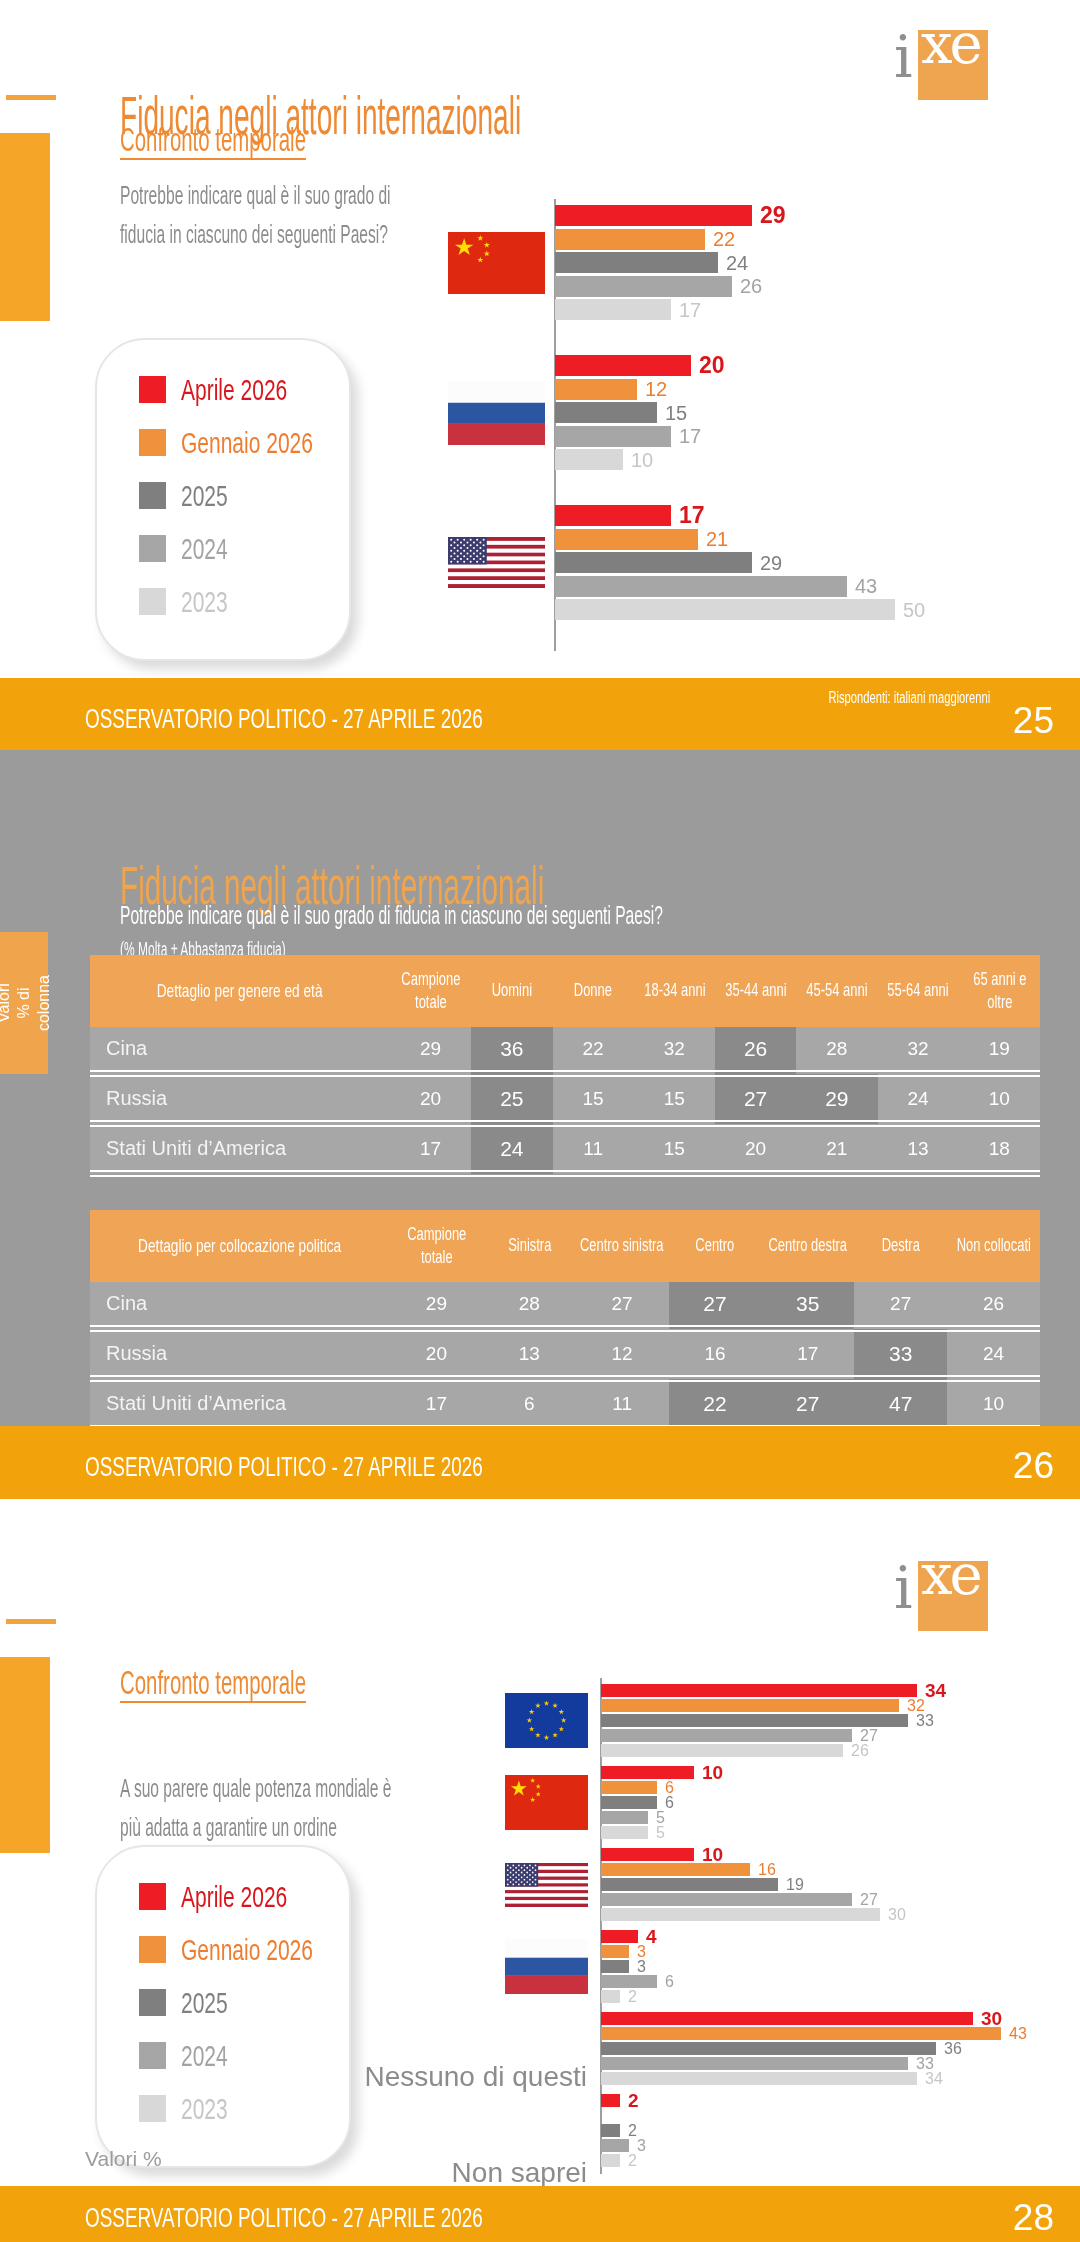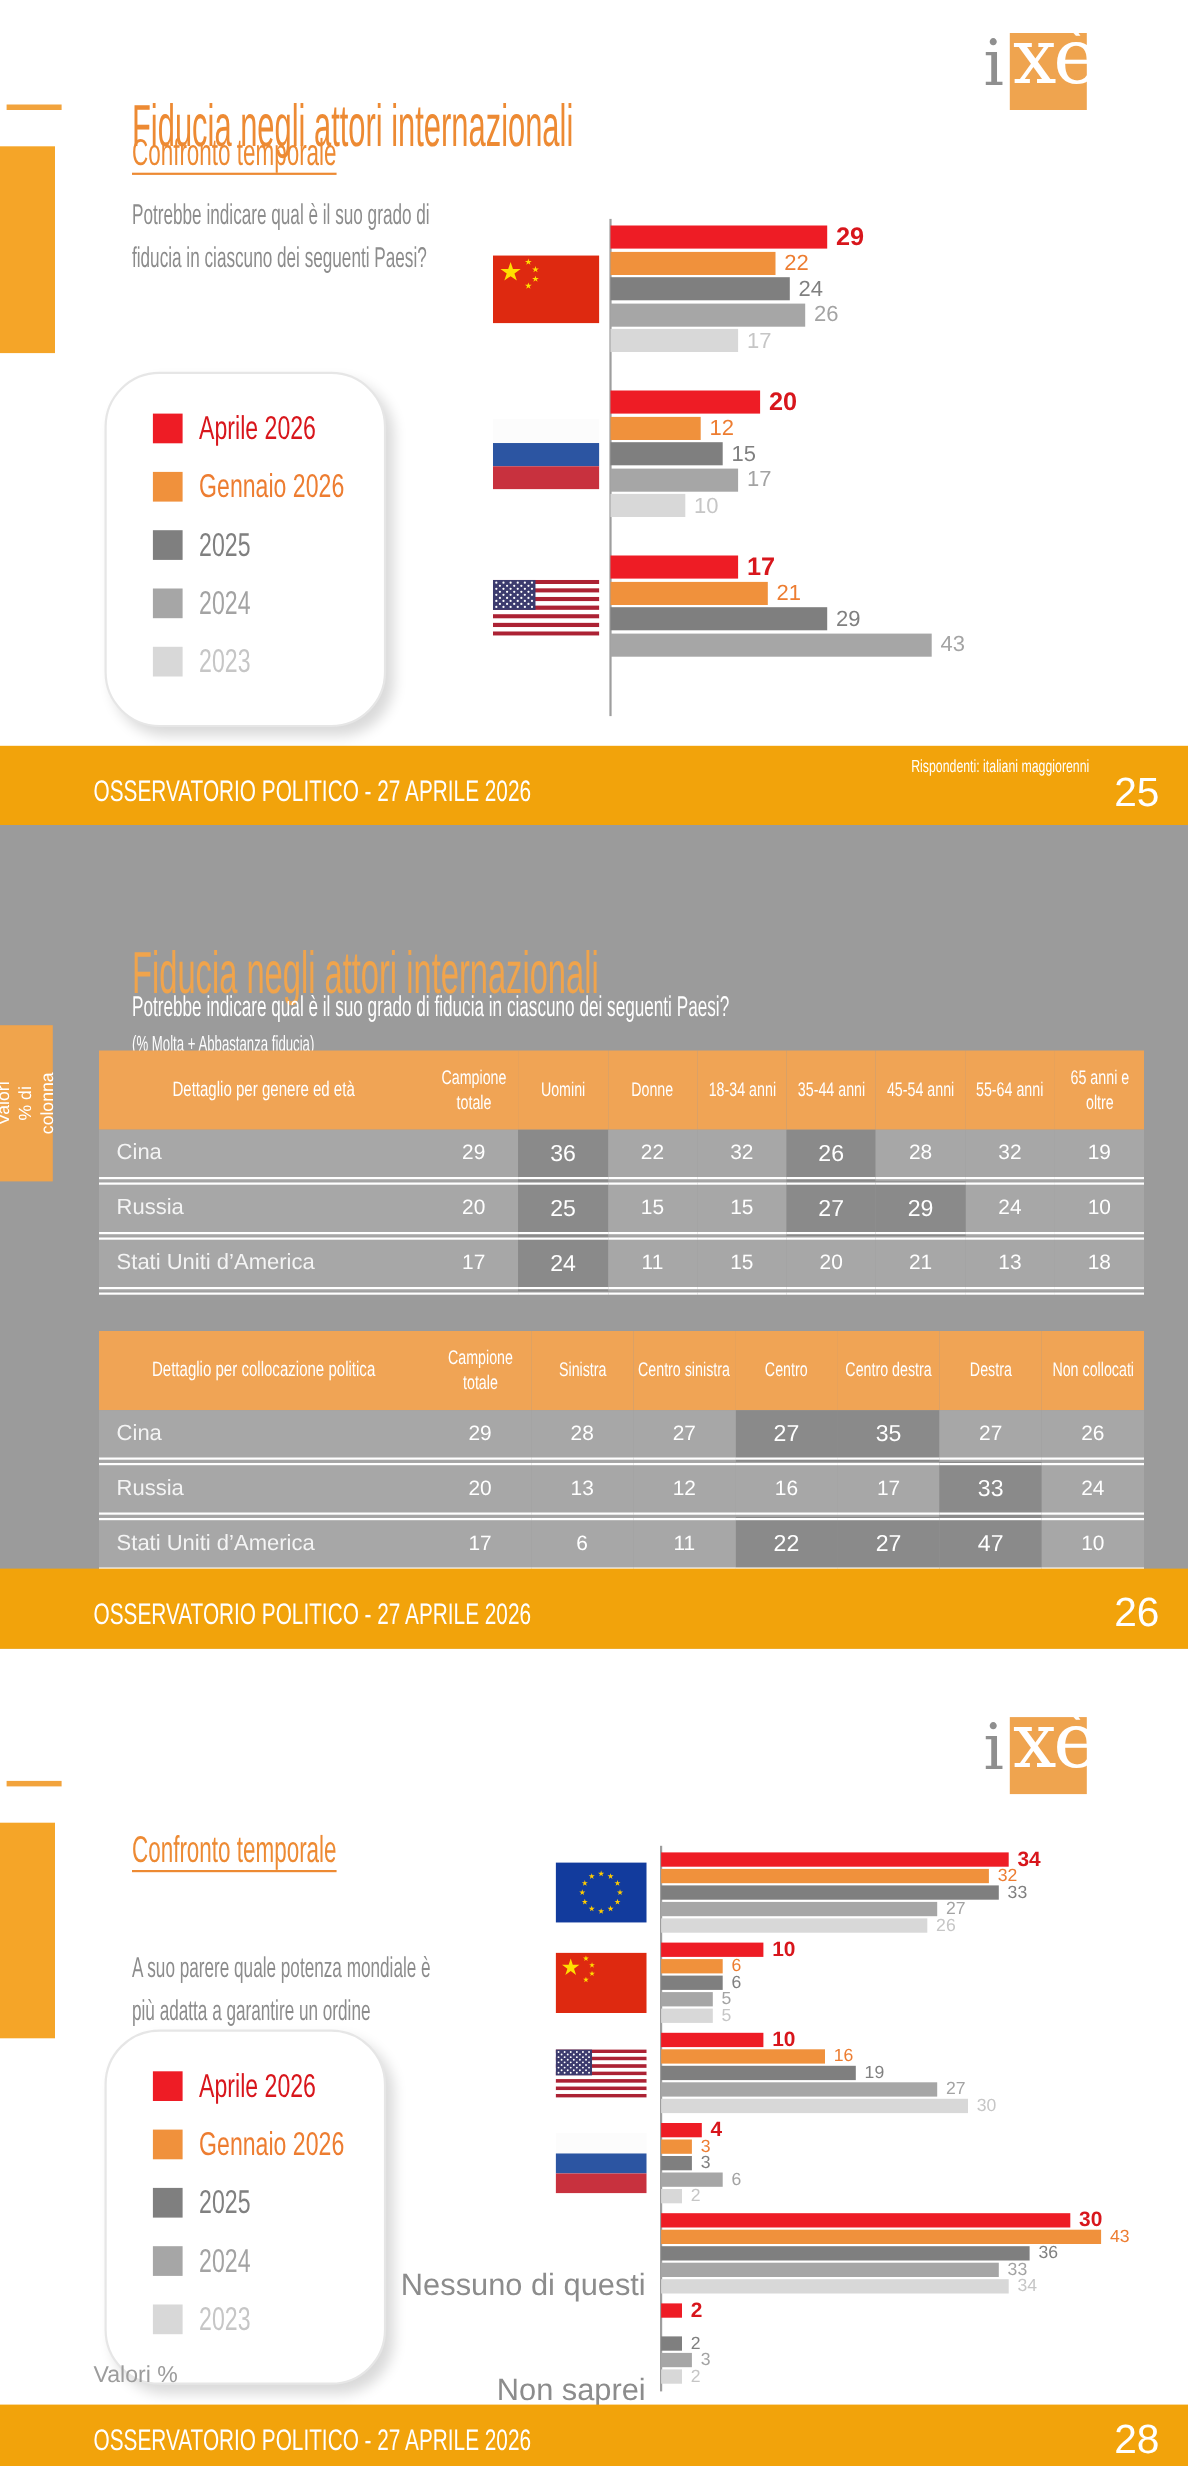--- a/index.html
+++ b/index.html
@@ -22,21 +22,21 @@
   .slide-sub{position:absolute;left:120px;font-size:34px;color:#ED8A33;line-height:1;}
   .slide-sub .u{text-decoration:underline;text-underline-offset:7px;text-decoration-thickness:2px;}
   .question{position:absolute;left:120px;font-size:26px;color:#8C8C8C;line-height:1.5;}
   .orange-block{position:absolute;left:0;width:50px;background:#F5A528;}
   .footnote{position:absolute;left:85px;font-size:21px;color:#9C9C9C;}
 
   
   .logo{position:absolute;left:894px;width:112px;height:92px;}
   .logo-i{position:absolute;left:0;top:10px;font-family:"DejaVu Serif",serif;font-size:58px;color:#8F8F8F;line-height:1;}
   .logo-box{position:absolute;left:24px;top:12px;width:70px;height:70px;background:#EFA44F;}
-  .logo-xe{position:absolute;left:3px;top:-14px;font-family:"DejaVu Serif",serif;font-size:70px;color:#fff;line-height:1;letter-spacing:-3px;}
+  .logo-xe{position:absolute;left:3px;top:-14px;font-family:"DejaVu Serif",serif;font-size:56px;color:#fff;line-height:1;letter-spacing:-3px;}
 
   
   .legend{position:absolute;left:95px;width:210px;background:#fff;border:2px solid #E6E6E6;
           border-radius:50px;box-shadow:7px 8px 12px rgba(0,0,0,.15);padding:36px 0 18px 42px;}
   .leg-item{display:flex;align-items:center;height:27px;margin-bottom:26px;text-align:center;}
   .leg-swatch{width:27px;height:27px;margin-right:15px;flex:none;}
   .leg-label{font-size:30px;line-height:1;}
 
   
   .chart{position:absolute;}
@@ -267,20 +267,24 @@
             <span class="bval" style="color: rgb(237, 125, 49); font-size: 20px;">21</span>
           </div>
           <div class="slot" style="height: 21px; margin-bottom: 2.5px;">
             <div class="bar" style="width: 197px; background: rgb(127, 127, 127);"></div>
             <span class="bval" style="color: rgb(128, 128, 128); font-size: 20px;">29</span>
           </div>
           <div class="slot" style="height: 21px; margin-bottom: 2.5px;">
             <div class="bar" style="width: 292px; background: rgb(166, 166, 166);"></div>
             <span class="bval" style="color: rgb(163, 163, 163); font-size: 20px;">43</span>
           </div>
+          <div class="slot" style="height: 21px;">
+            <div class="bar" style="width: 340px; background: rgb(216, 216, 216);"></div>
+            <span class="bval" style="color: rgb(198, 198, 198); font-size: 20px;">50</span>
+          </div>
         </div>
       </div>
     </div>
 
 
   <div class="footer" style="height:72px">
     <div class="footer-left" style="top:26px"><span class="cx70">OSSERVATORIO POLITICO - 27 APRILE 2026</span></div>
     <div class="footer-resp"><span class="cxr70">Rispondenti: italiani maggiorenni</span></div>
     <div class="footer-page" style="top:22px">25</div>
   </div>

